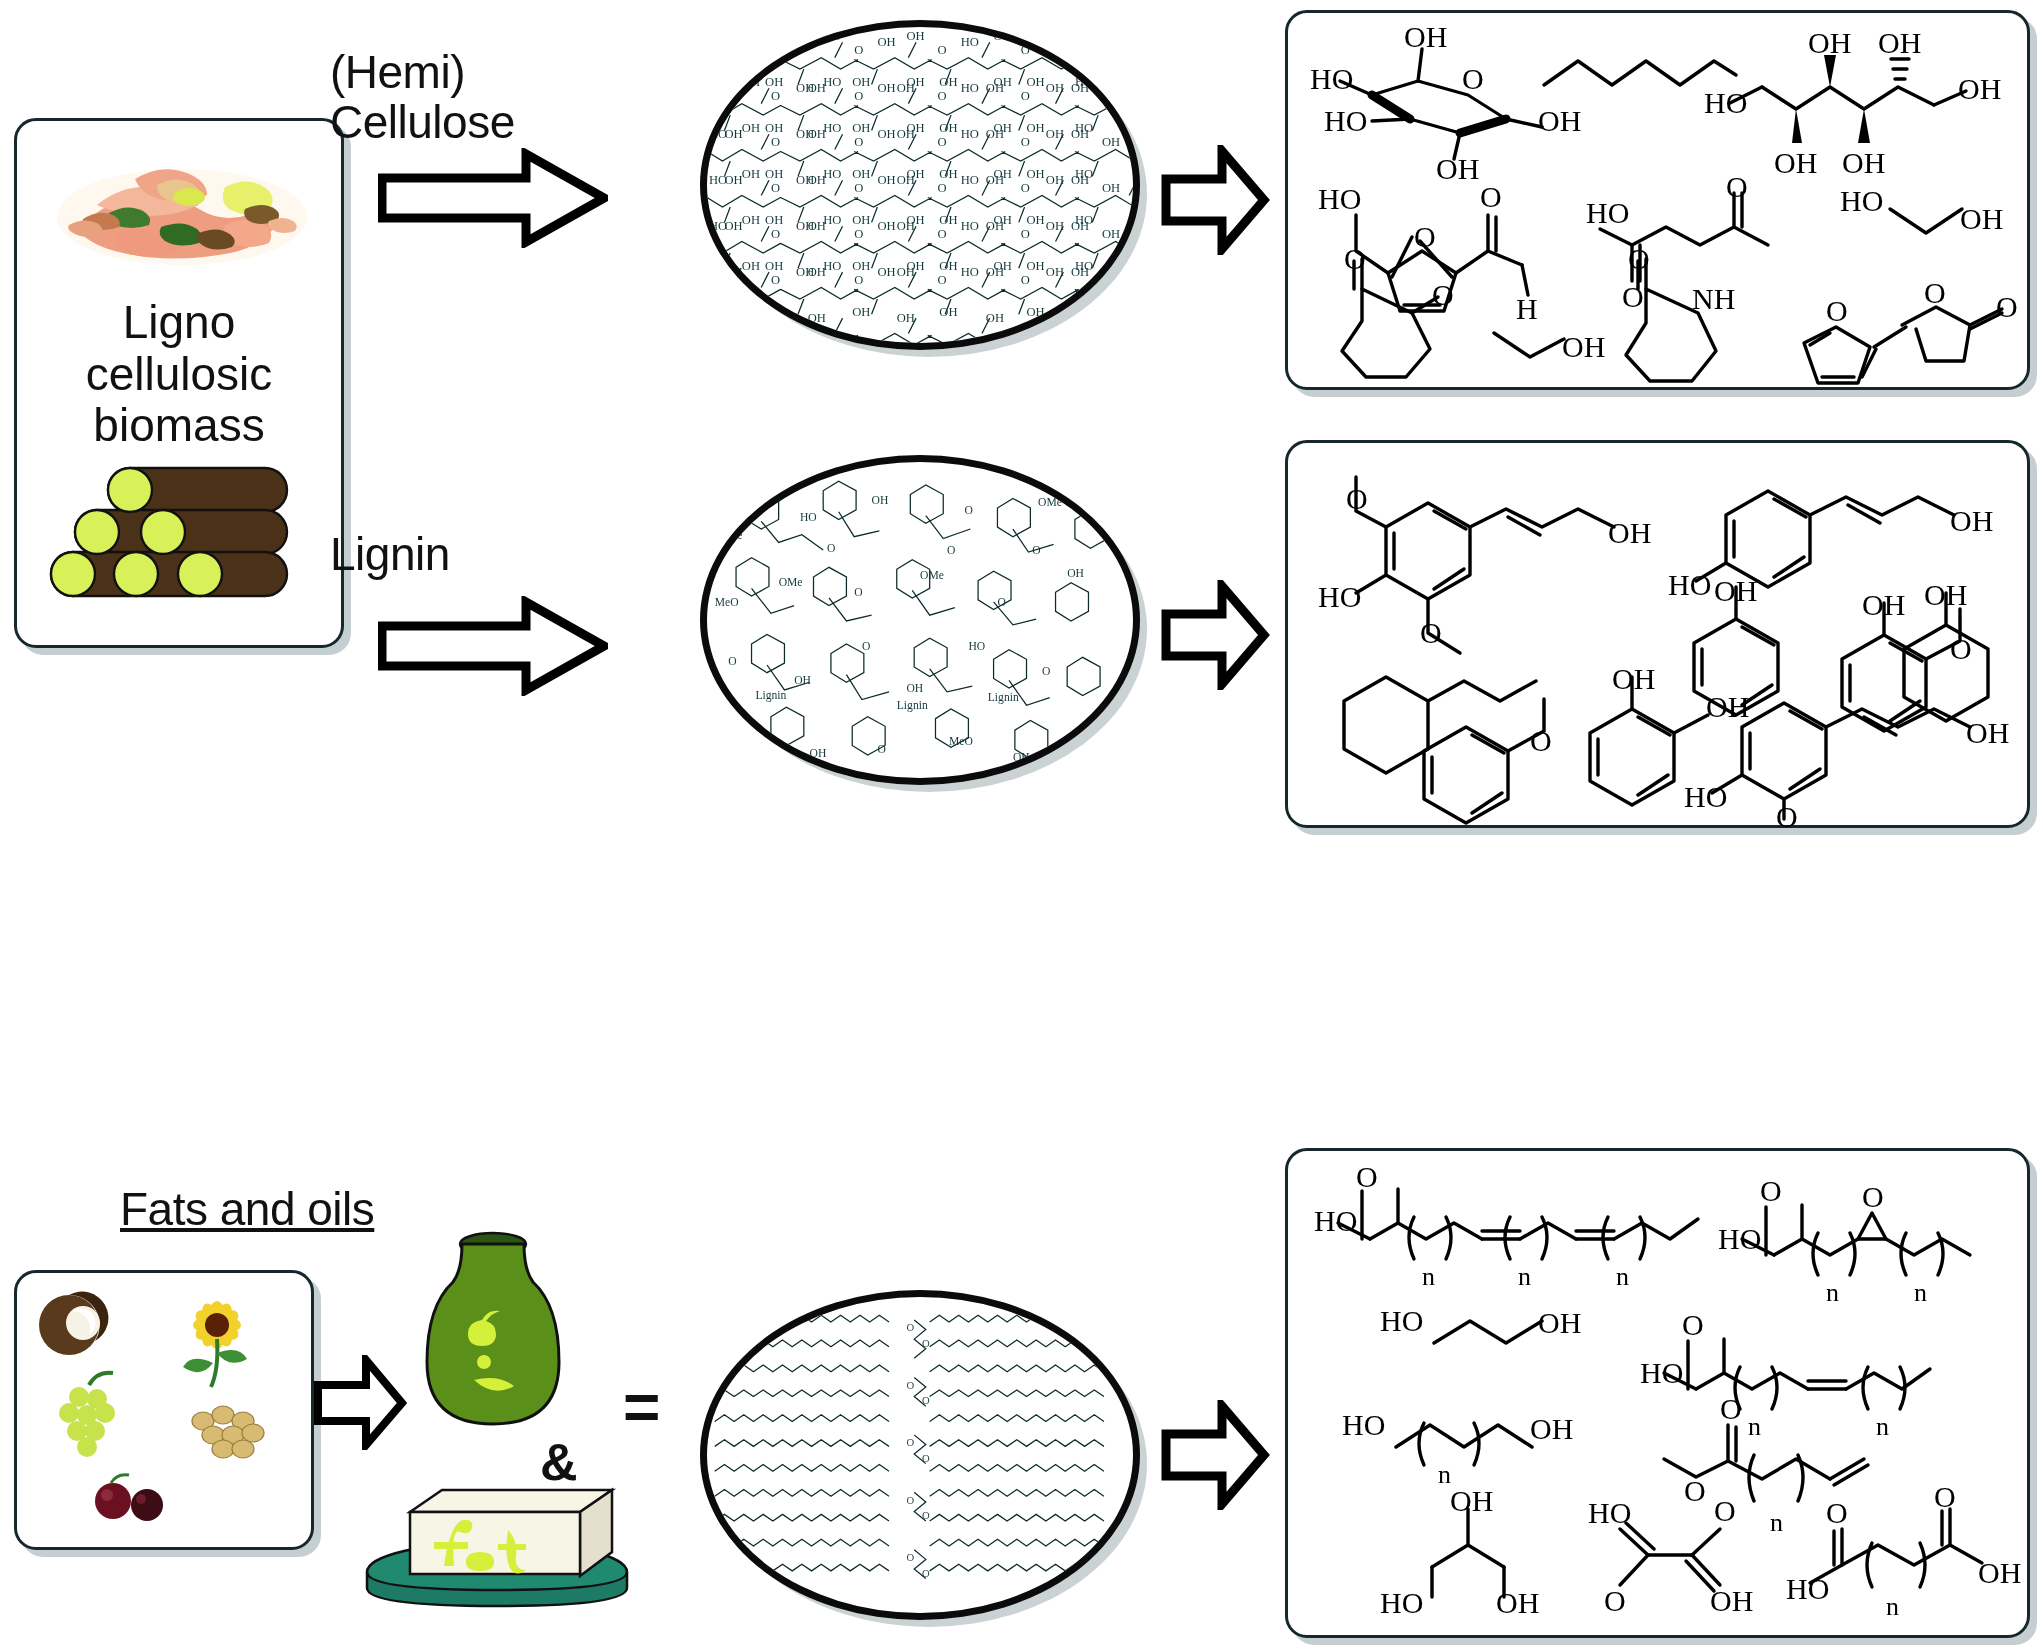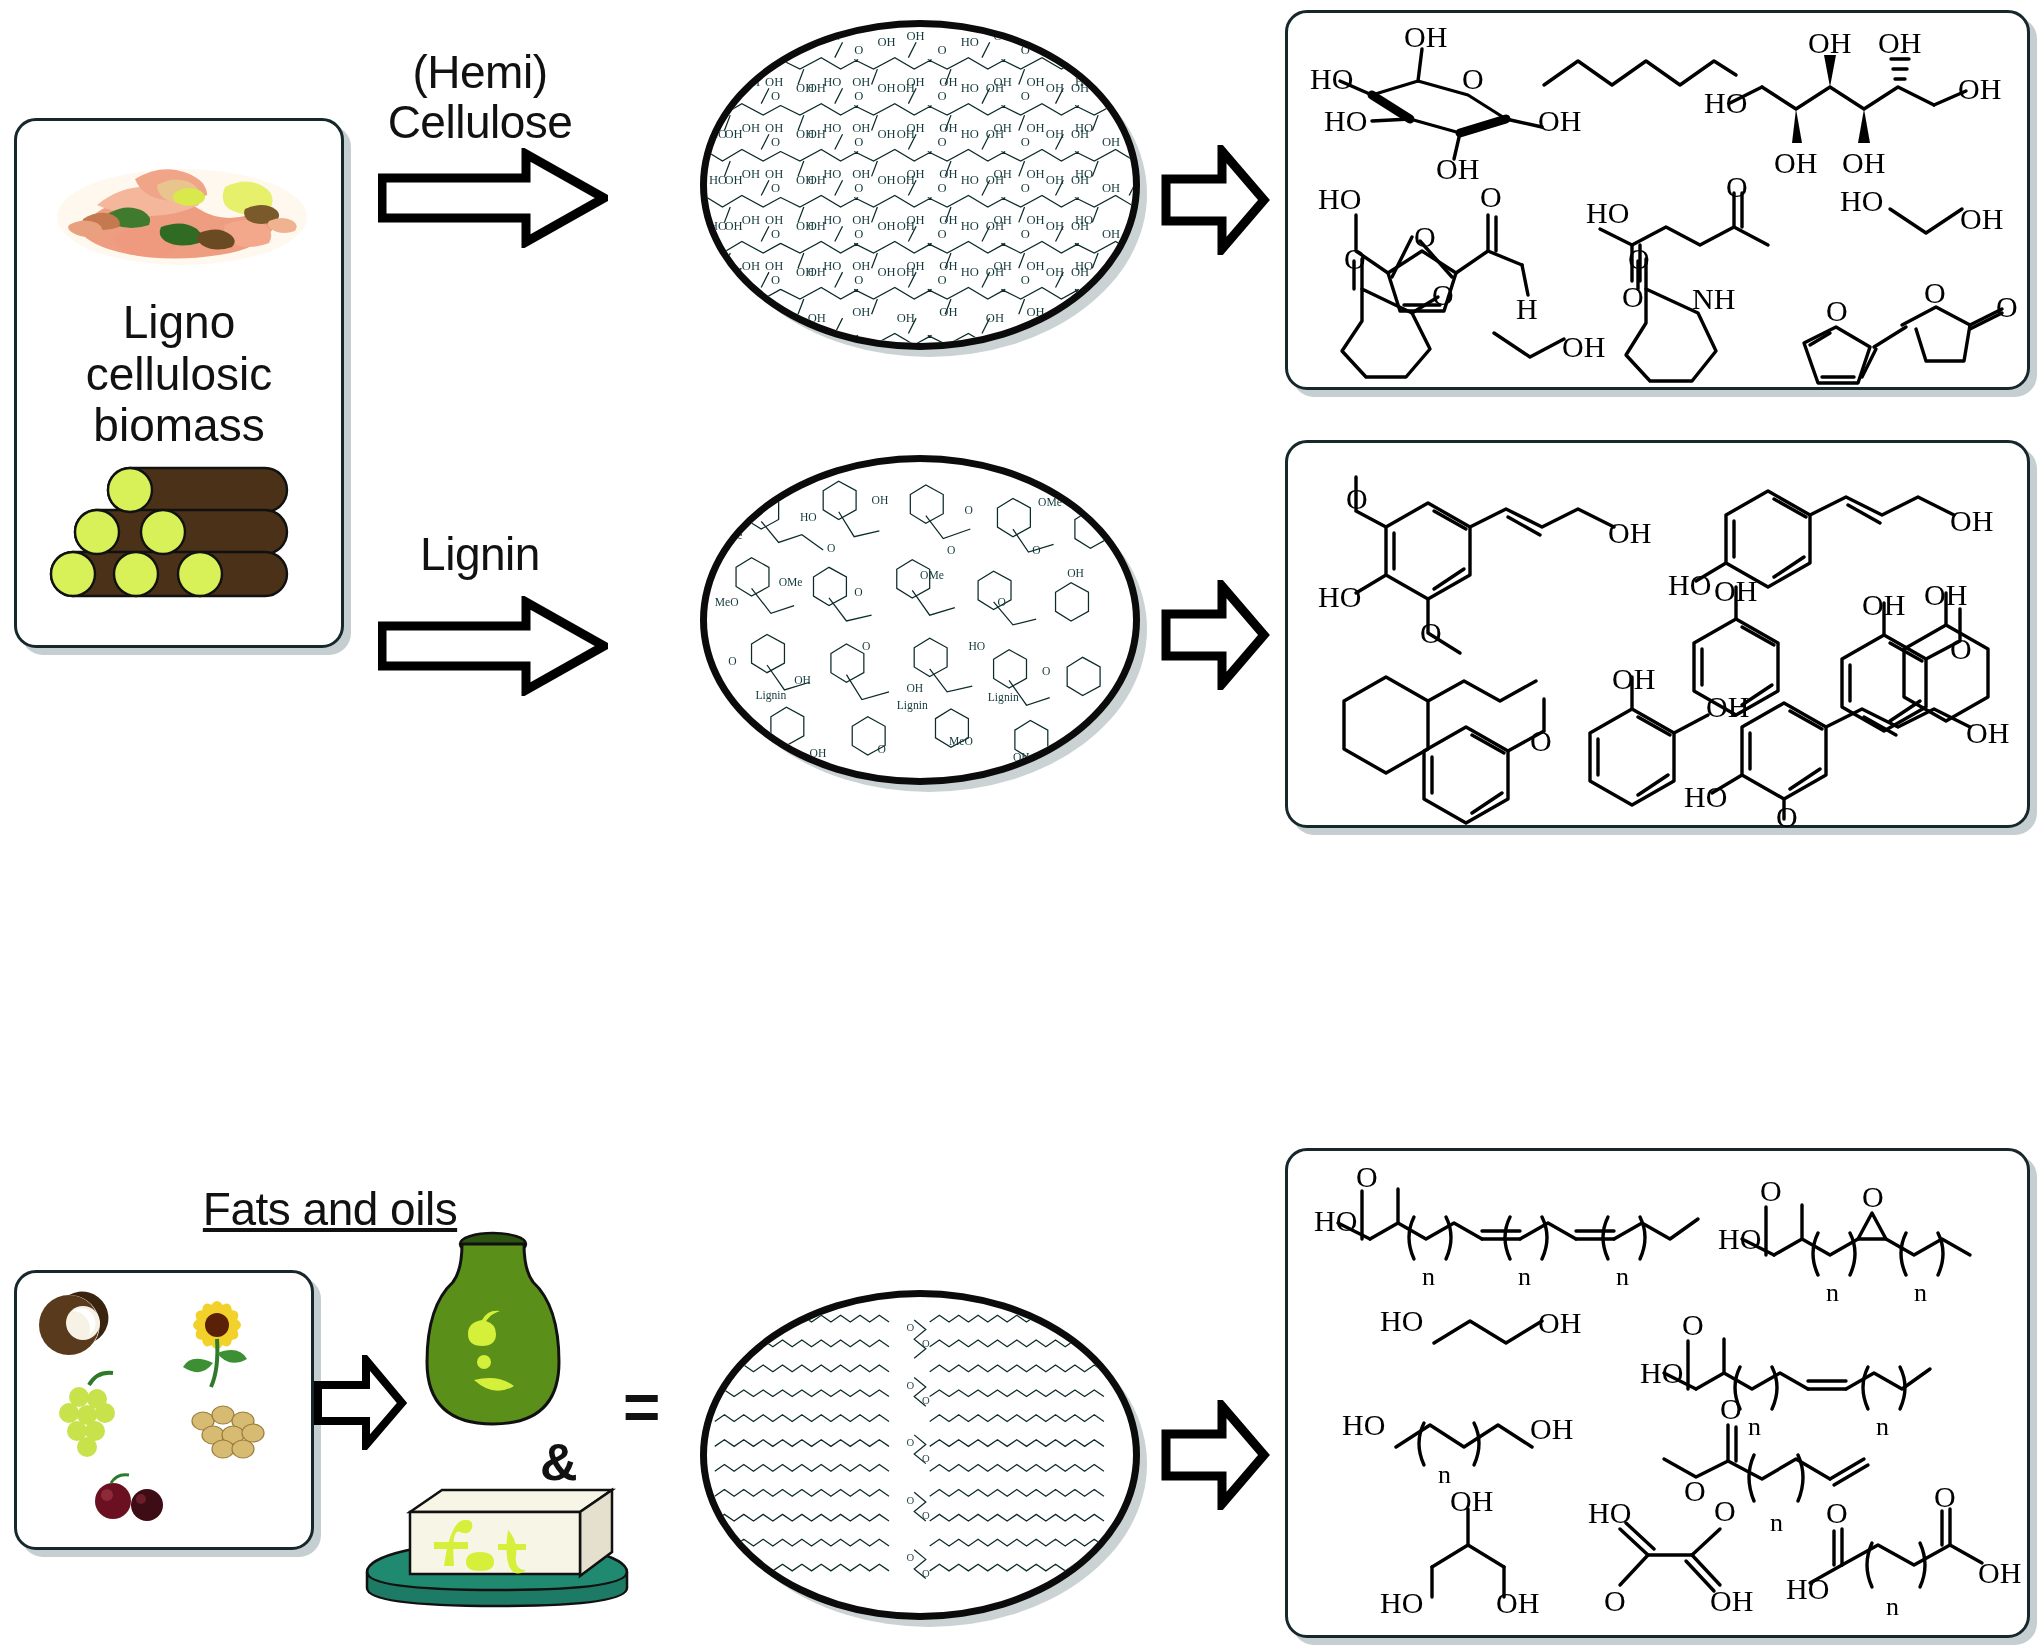--- a/index.html
+++ b/index.html
@@ -31,21 +31,21 @@
   
   .arrow{position:absolute;}
   .arrow svg{display:block;width:100%;height:100%;}
 
   
   .label{
     position:absolute;
     font-size:46px;
     line-height:1.08;
     color:#111;
-    text-align:center;
+    text-align:left;
     white-space:pre-line;
     letter-spacing:-0.5px;
   }
   .label-mid{font-size:46px;}
 
   .boxlabel{
     position:absolute;
     width:100%;
     text-align:center;
     font-size:46px;

